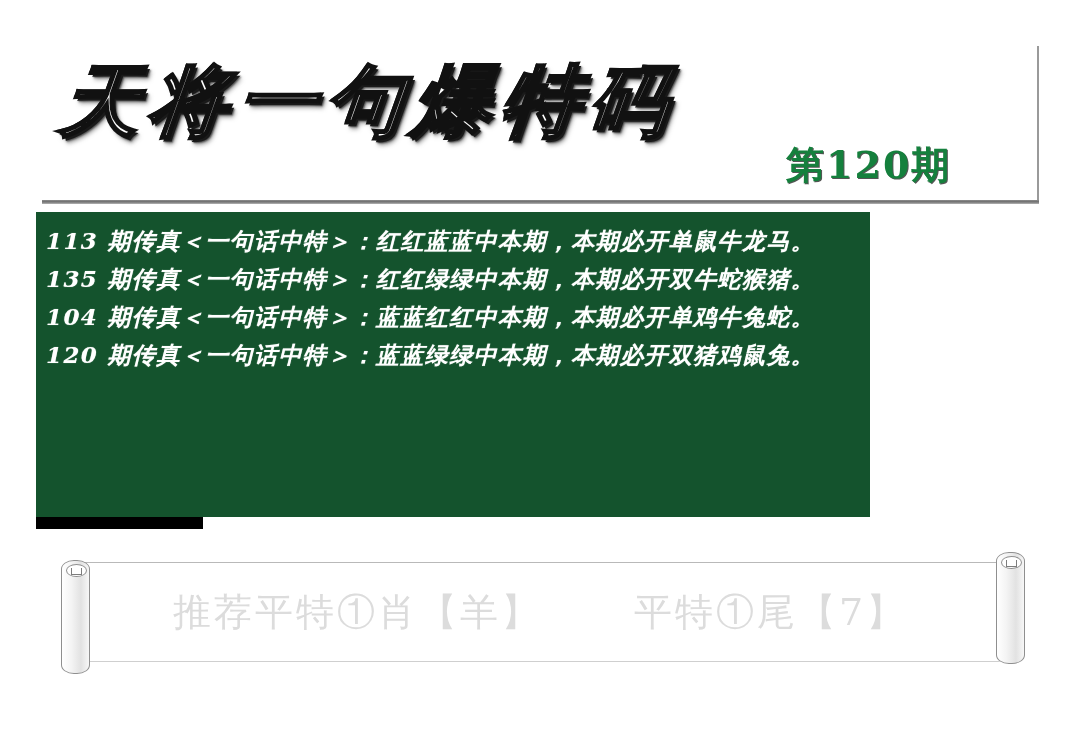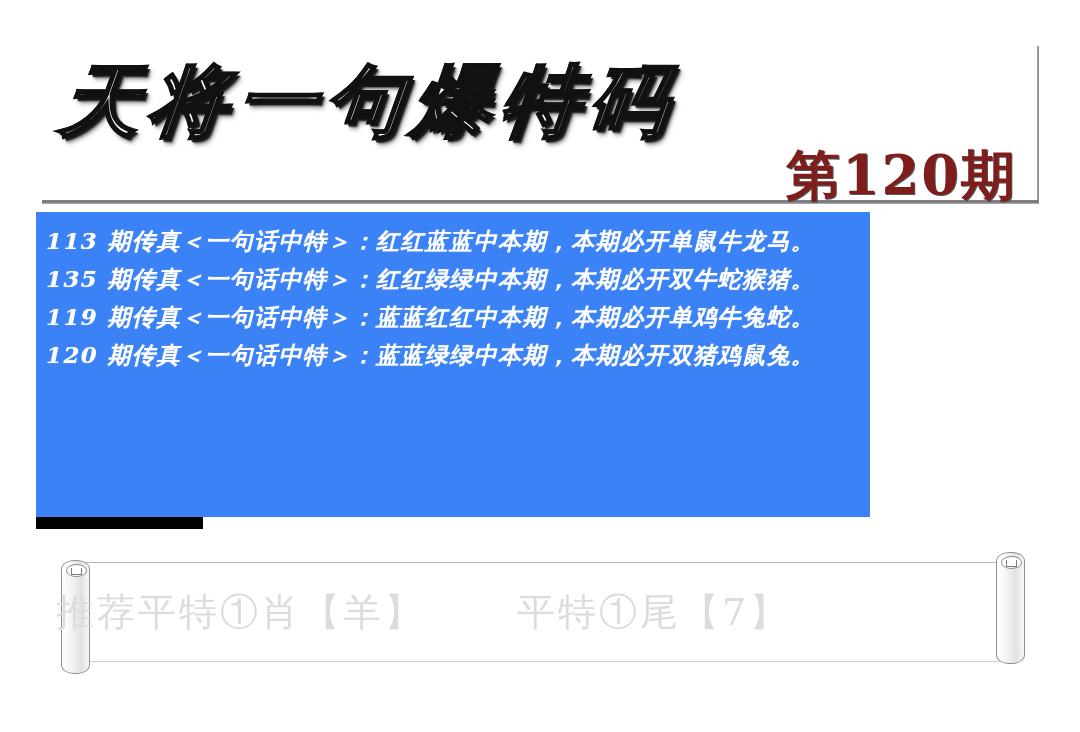--- a/index.html
+++ b/index.html
@@ -61,36 +61,36 @@
        5px  6px 4px rgba(90,90,90,0.55),
       -1px -1px 0 #000000;
     transform: skewX(-6deg);
   }
 
   .issue-badge {
     position: absolute;
     left: 786px;
     top: 140px;
     font-family: "DejaVu Serif", "Liberation Serif", serif;
-    font-size: 54px;
+    font-size: 38px;
     font-weight: 700;
-    color: #7f1d1d;
+    color: #15803d;
     letter-spacing: 2px;
     white-space: nowrap;
     text-shadow: 1px 1px 0 #555;
   }
 
   
   .panel {
     position: absolute;
     left: 36px;
     top: 212px;
     width: 834px;
     height: 305px;
-    background: #3b82f6;
+    background: #14532d;
   }
   .panel-step {
     position: absolute;
     left: 36px;
     top: 512px;
     width: 167px;
     height: 17px;
     background: #000000;
   }
   .rows {
@@ -168,21 +168,21 @@
   }
 
   .scroll-lines {
     position: absolute;
     left: 0;
     top: 0;
     width: 968px;
     height: 120px;
     display: flex;
     align-items: center;
-    justify-content: flex-start;
+    justify-content: center;
     gap: 92px;
   }
   .scroll-text {
     font-family: "DejaVu Serif", "Liberation Serif", serif;
     font-size: 38px;
     font-weight: 500;
     color: #dcdcdc;
     letter-spacing: 3px;
     white-space: nowrap;
   }
@@ -199,21 +199,21 @@
     <div class="title-text">天将一句爆特码</div>
   </div>
 
   <div class="issue-badge">第120期</div>
 
   <div class="panel-step"></div>
   <div class="panel">
     <div class="rows">
       <div class="row">113 期传真＜一句话中特＞：红红蓝蓝中本期，本期必开单鼠牛龙马。</div>
       <div class="row">135 期传真＜一句话中特＞：红红绿绿中本期，本期必开双牛蛇猴猪。</div>
-      <div class="row">119 期传真＜一句话中特＞：蓝蓝红红中本期，本期必开单鸡牛兔蛇。</div>
+      <div class="row">104 期传真＜一句话中特＞：蓝蓝红红中本期，本期必开单鸡牛兔蛇。</div>
       <div class="row">120 期传真＜一句话中特＞：蓝蓝绿绿中本期，本期必开双猪鸡鼠兔。</div>
     </div>
   </div>
 
   <div class="scroll">
     <div class="scroll-sheet"></div>
 
     <div class="roller left">
       <div class="roller-cap"></div>
       <div class="roller-knob"></div>

